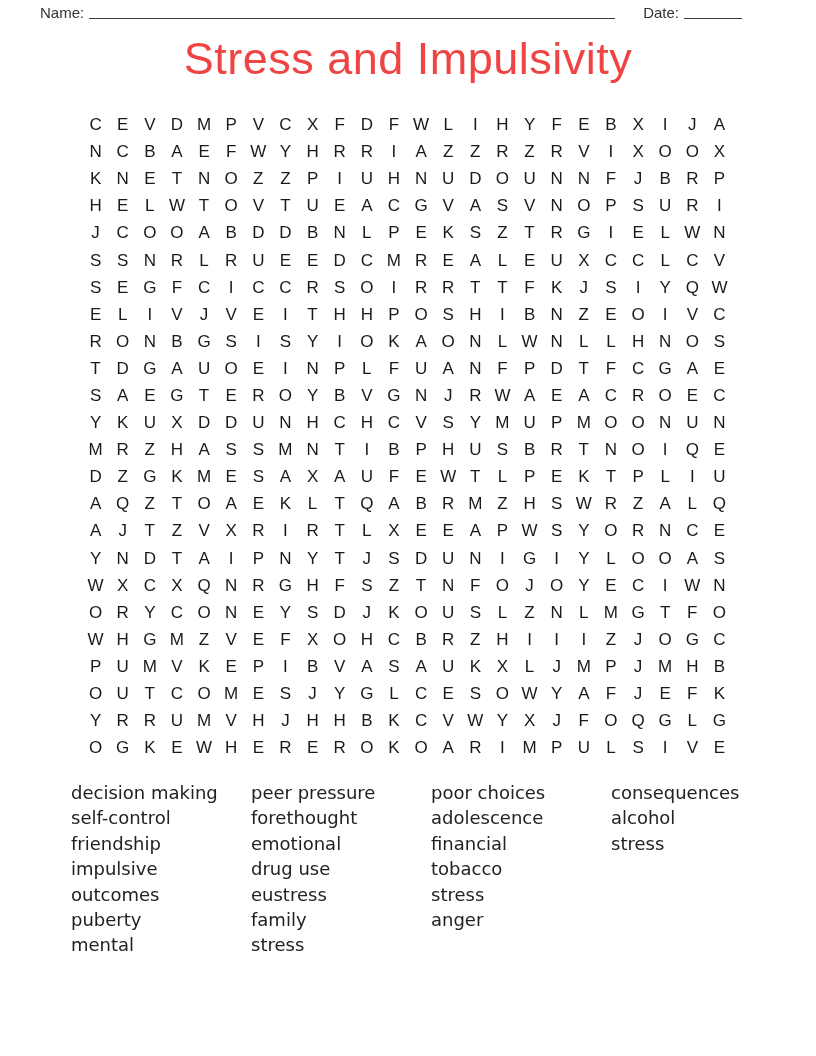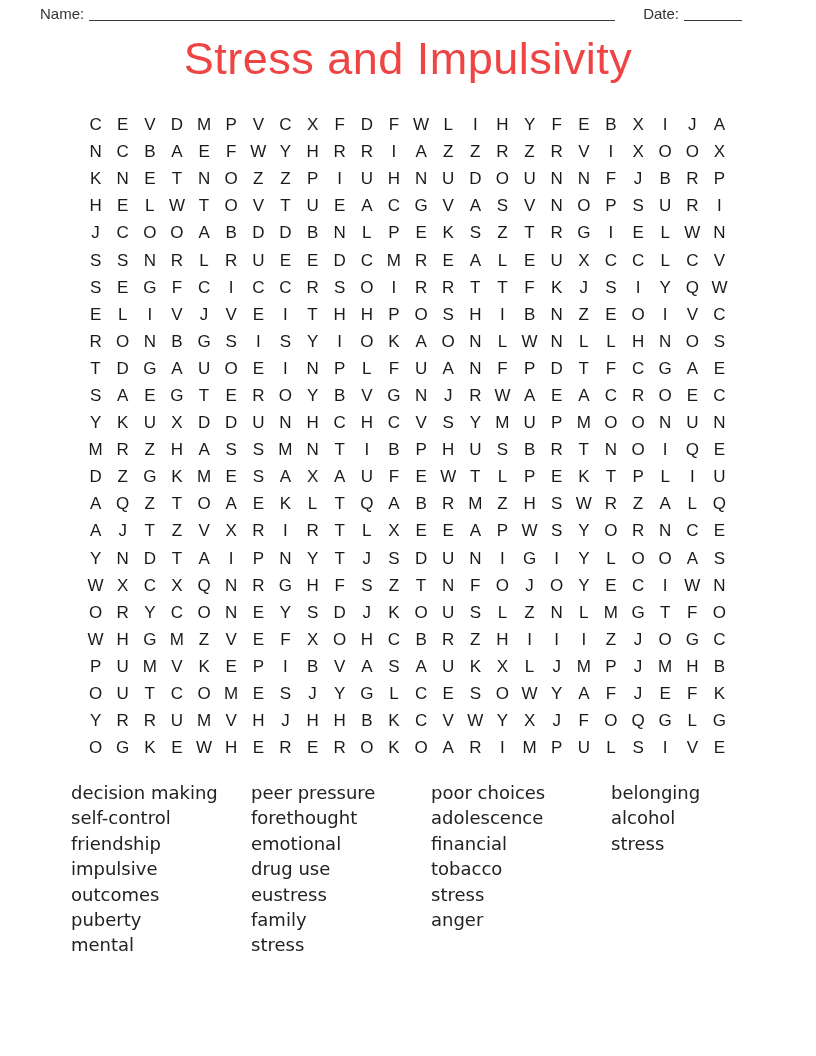--- a/index.html
+++ b/index.html
@@ -8,21 +8,21 @@
   body {
     width: 816px; height: 1056px;
     background: #ffffff;
     position: relative;
     font-family: "Liberation Sans", sans-serif;
     overflow: hidden;
   }
   .header-row {
     position: absolute;
     top: 4px; left: 40px; right: 74px;
-    display: flex; align-items: center;
+    display: flex; align-items: flex-start;
     font-size: 15px; color: #333333;
     height: 18px;
   }
   .header-label { white-space: nowrap; padding-right: 5px; }
   .blank-line { border-bottom: 1.5px solid var(--line); height: 15px; display: inline-block; }
   .name-line { flex: 1 1 auto; margin-right: 28px; }
   .date-line { width: 58px; }
   .page-title {
     position: absolute;
     top: 33px; left: 0; width: 100%;
@@ -674,17 +674,17 @@
     </div>
     <div class="word-col">
       <div class="word">poor choices</div>
       <div class="word">adolescence</div>
       <div class="word">financial</div>
       <div class="word">tobacco</div>
       <div class="word">stress</div>
       <div class="word">anger</div>
     </div>
     <div class="word-col">
-      <div class="word">belonging</div>
+      <div class="word">consequences</div>
       <div class="word">alcohol</div>
       <div class="word">stress</div>
     </div>
   </div>
 
 </body></html>

